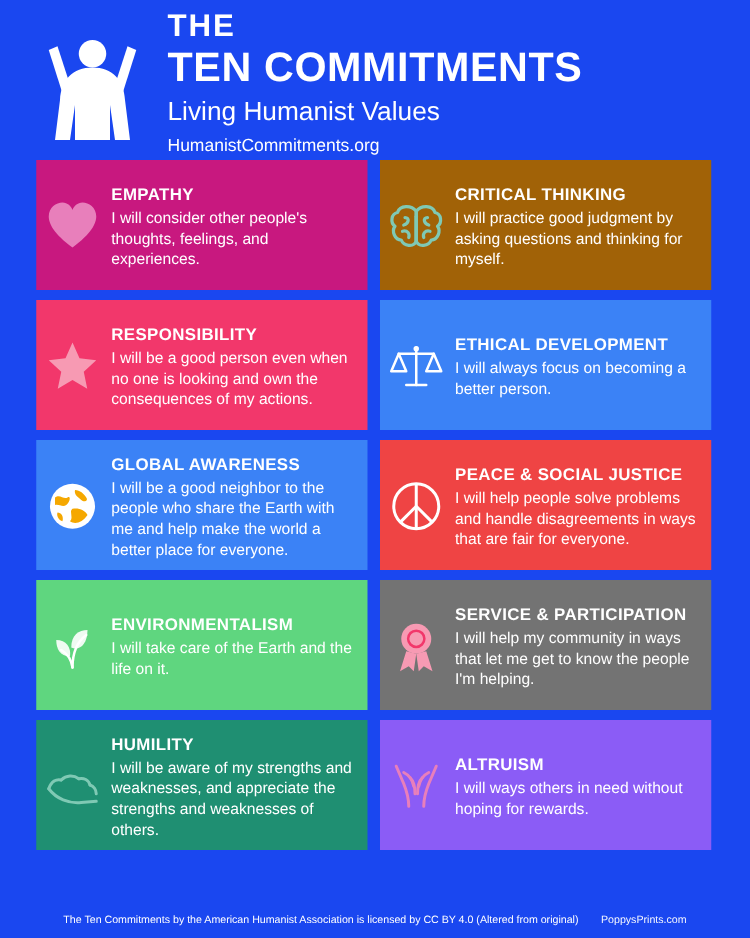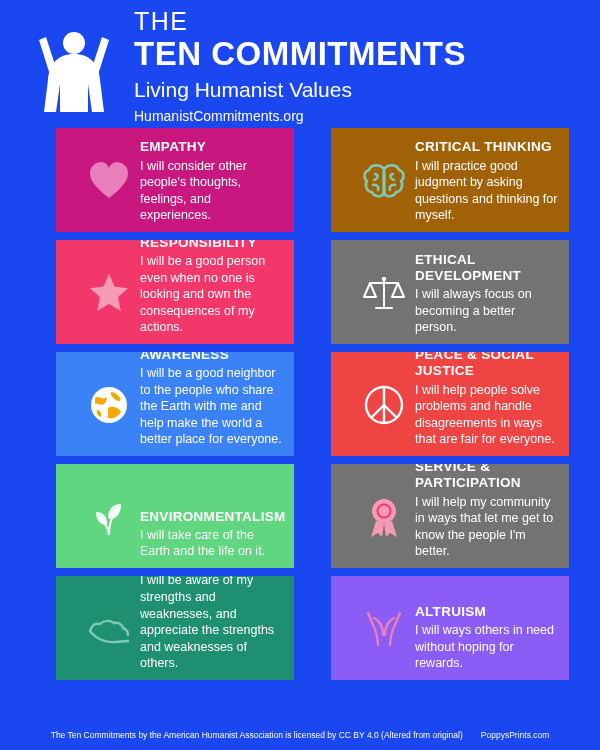--- a/index.html
+++ b/index.html
@@ -36,21 +36,21 @@
     align-items: center;
     justify-content: center;
   }
   .header-text {
     padding-left: 12px;
     color: #ffffff;
   }
   .title-the {
     font-size: 25px;
     letter-spacing: 1.5px;
-    font-weight: 400;
+    font-weight: 700;
     line-height: 1.05;
   }
   .title-main {
     font-size: 33px;
     font-weight: bold;
     letter-spacing: 0.5px;
     line-height: 1.15;
     margin-top: 1px;
     text-align: right;
   }
@@ -70,25 +70,24 @@
   .grid {
     display: grid;
     grid-template-columns: 265px 265px;
     grid-auto-rows: 104px;
     gap: 8px 10px;
     padding: 0 29px;
     box-sizing: border-box;
   }
   .card {
     display: flex;
-    align-items: flex-end;
-    padding: 10px 10px 8px 24px;
+    align-items: center;
+    padding: 10px 10px 8px 0;
     box-sizing: border-box;
     overflow: hidden;
-    margin-left: 27px;
   }
   .card-icon {
     width: 58px;
     min-width: 58px;
     height: 100%;
     display: flex;
     align-items: center;
     justify-content: center;
   }
   .card-body {
@@ -191,21 +190,21 @@
         <svg width="42" height="42" viewBox="0 0 42 42">
             <path d="M21 2 L 26.6 14.6 L 40 16.2 L 30 25.3 L 32.8 39 L 21 32 L 9.2 39 L 12 25.3 L 2 16.2 L 15.4 14.6 Z" fill="#f79ab3"></path>
           </svg>
       </div>
       <div class="card-body">
         <div class="card-title">RESPONSIBILITY</div>
         <div class="card-text">I will be a good person even when no one is looking and own the consequences of my actions.</div>
       </div>
     </div>
 
-    <div class="card" style="background:#737373">
+    <div class="card" style="background:#3b82f6">
       <div class="card-icon">
         <svg width="44" height="42" viewBox="0 0 44 42">
           <g fill="none" stroke="#ffffff" stroke-width="2" stroke-linecap="round" stroke-linejoin="round">
             <path d="M22 6 L 22 36"></path>
             <path d="M8 11 L 36 11"></path>
             <circle cx="22" cy="7" r="2.2" fill="#ffffff" stroke="none"></circle>
             <path d="M14 36 L 30 36"></path>
             <path d="M8 11 L 2 25 L 14 25 Z"></path>
             <path d="M36 11 L 30 25 L 42 25 Z"></path>
           </g>
@@ -271,21 +270,21 @@
       <div class="card-icon">
         <svg width="40" height="42" viewBox="0 0 40 42">
           <circle cx="20" cy="15" r="12" fill="#f79ab3"></circle>
           <circle cx="20" cy="15" r="6.5" fill="none" stroke="#f2376b" stroke-width="2"></circle>
           <path d="M12 25 L 7 41 L 14 37 L 18 41 L 20 27 Z" fill="#f79ab3"></path>
           <path d="M28 25 L 33 41 L 26 37 L 22 41 L 20 27 Z" fill="#f79ab3"></path>
         </svg>
       </div>
       <div class="card-body">
         <div class="card-title">SERVICE &amp; PARTICIPATION</div>
-        <div class="card-text">I will help my community in ways that let me get to know the people I'm better.</div>
+        <div class="card-text">I will help my community in ways that let me get to know the people I'm helping.</div>
       </div>
     </div>
 
     <div class="card" style="background:#1f8f72">
       <div class="card-icon">
         <svg width="46" height="36" viewBox="0 0 46 36">
           <g fill="none" stroke="#7fc9b4" stroke-width="2.4" stroke-linecap="round" stroke-linejoin="round">
             <path d="M4 20 C 10 28, 20 32, 30 31 L 42 30"></path>
             <path d="M4 20 C 6 14, 10 12, 14 13"></path>
             <path d="M14 13 C 18 9, 24 9, 28 12"></path>

